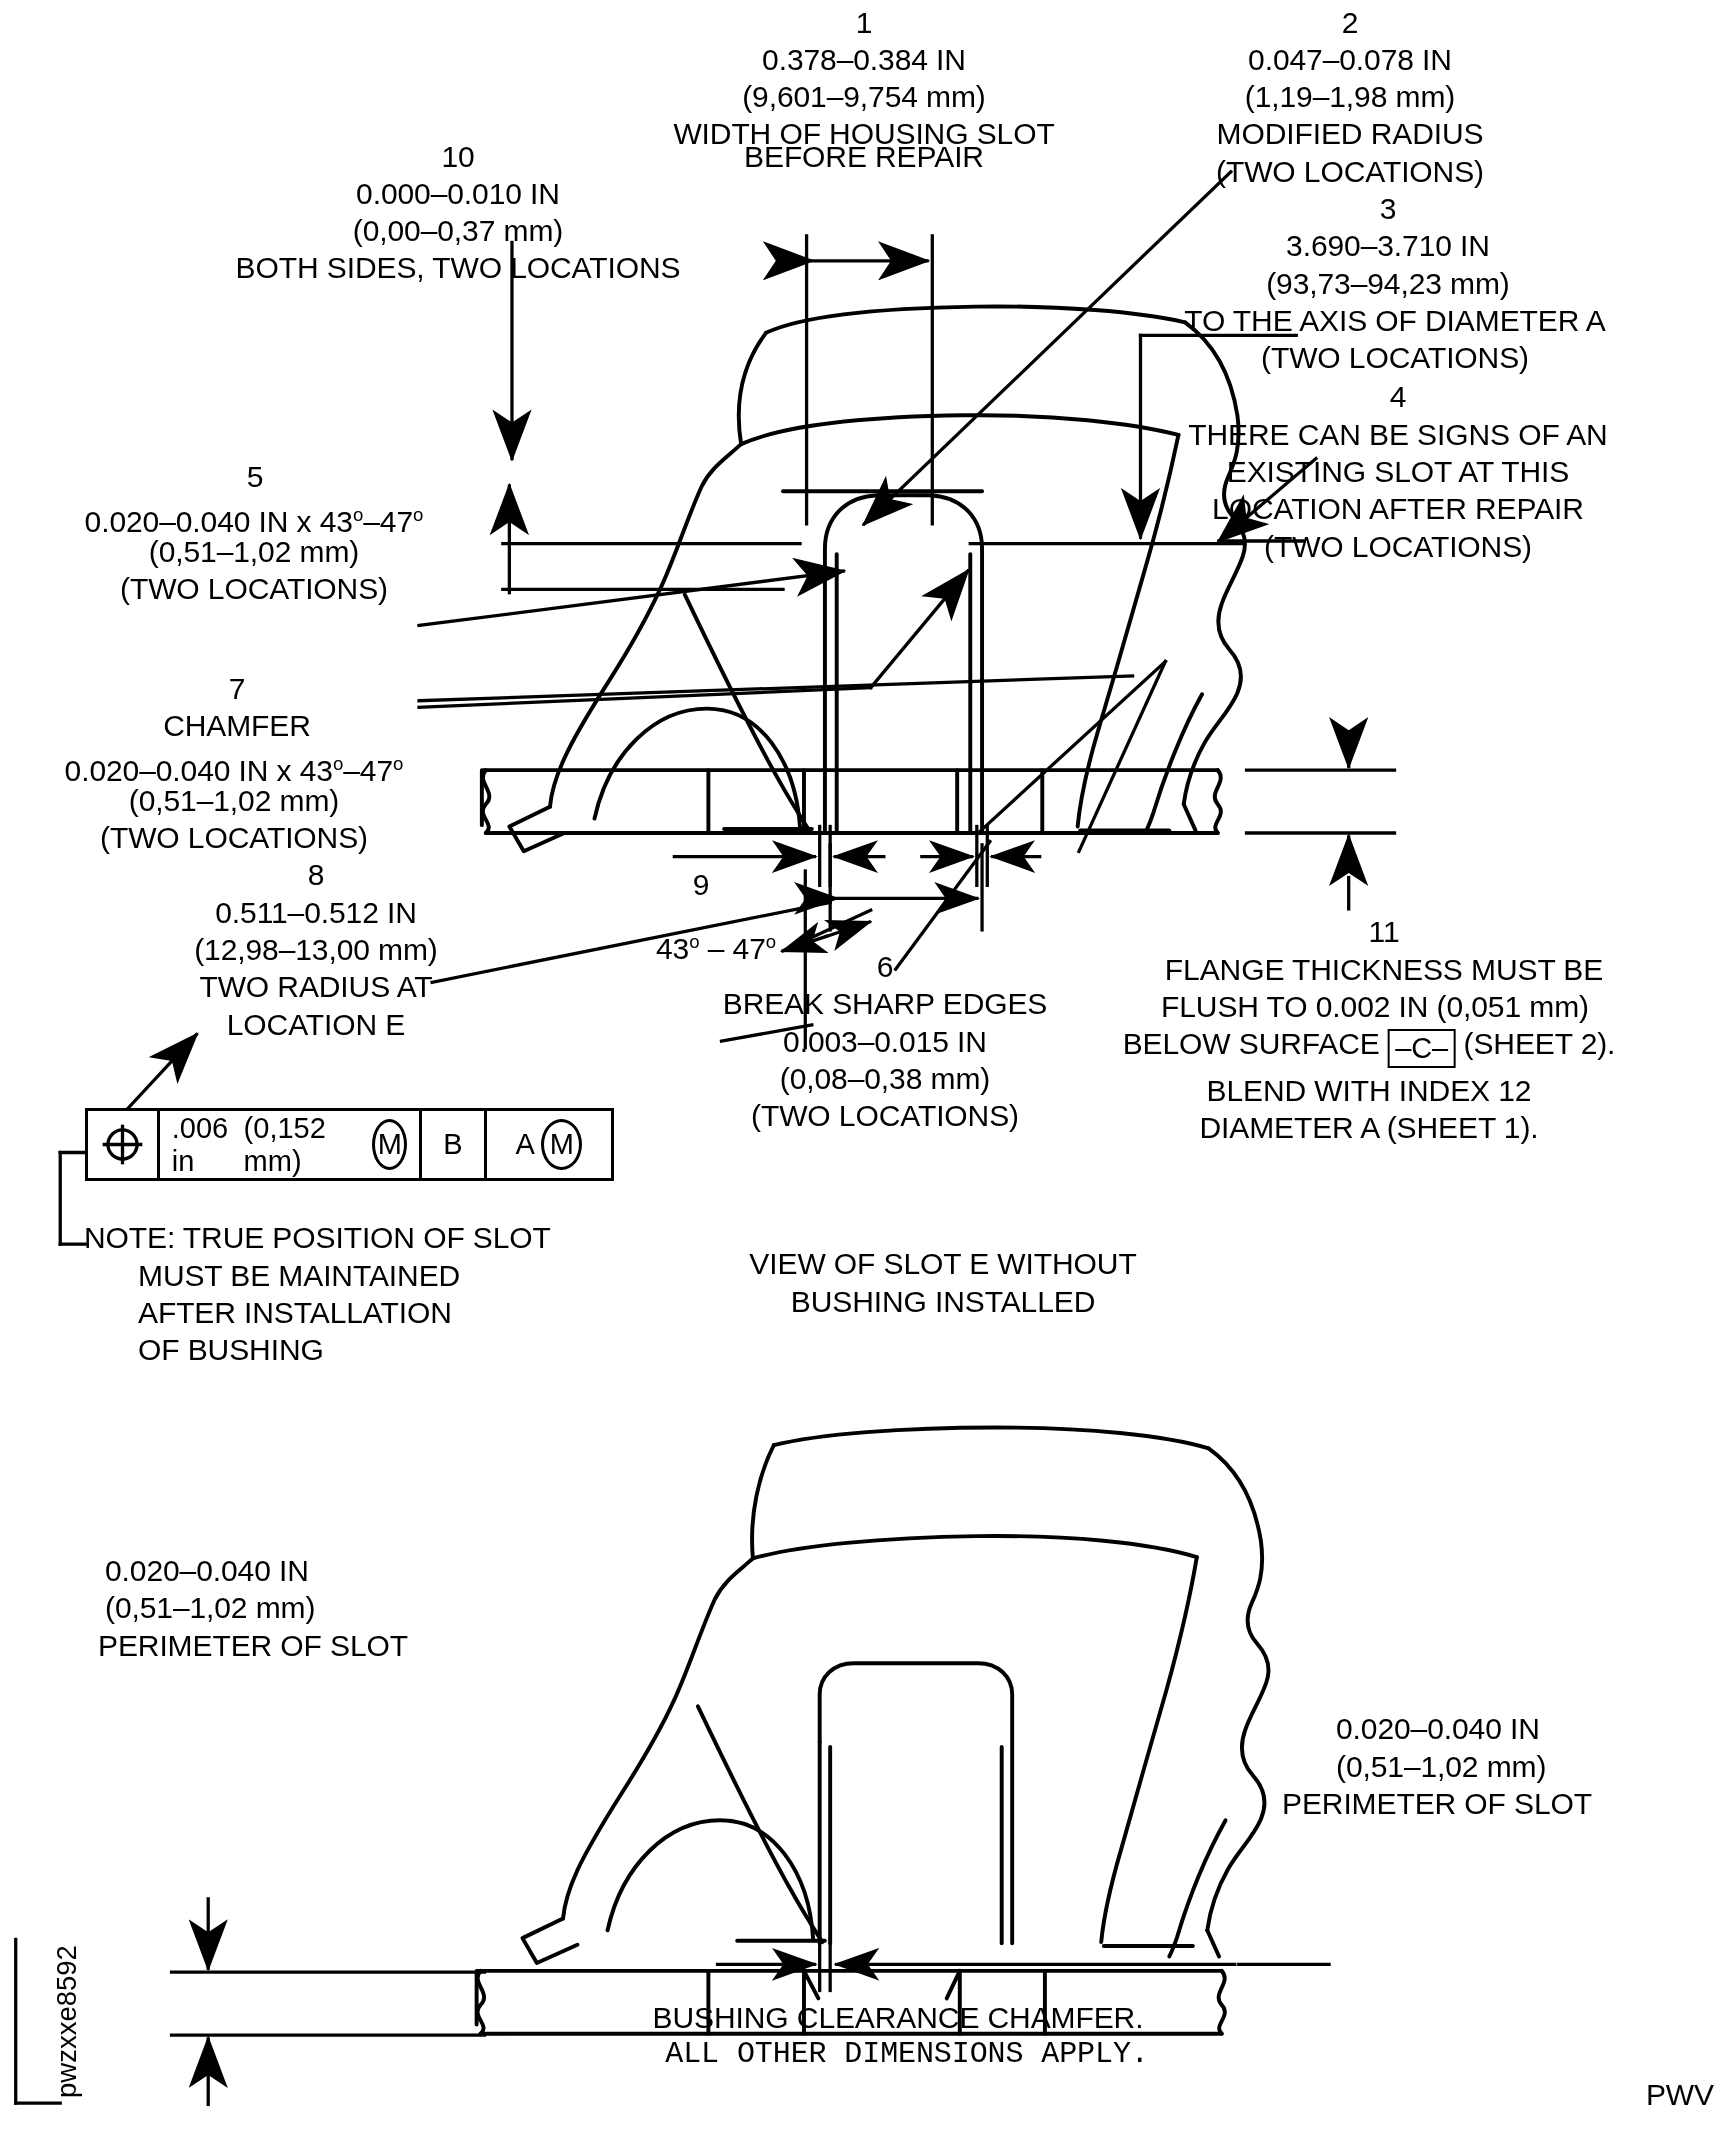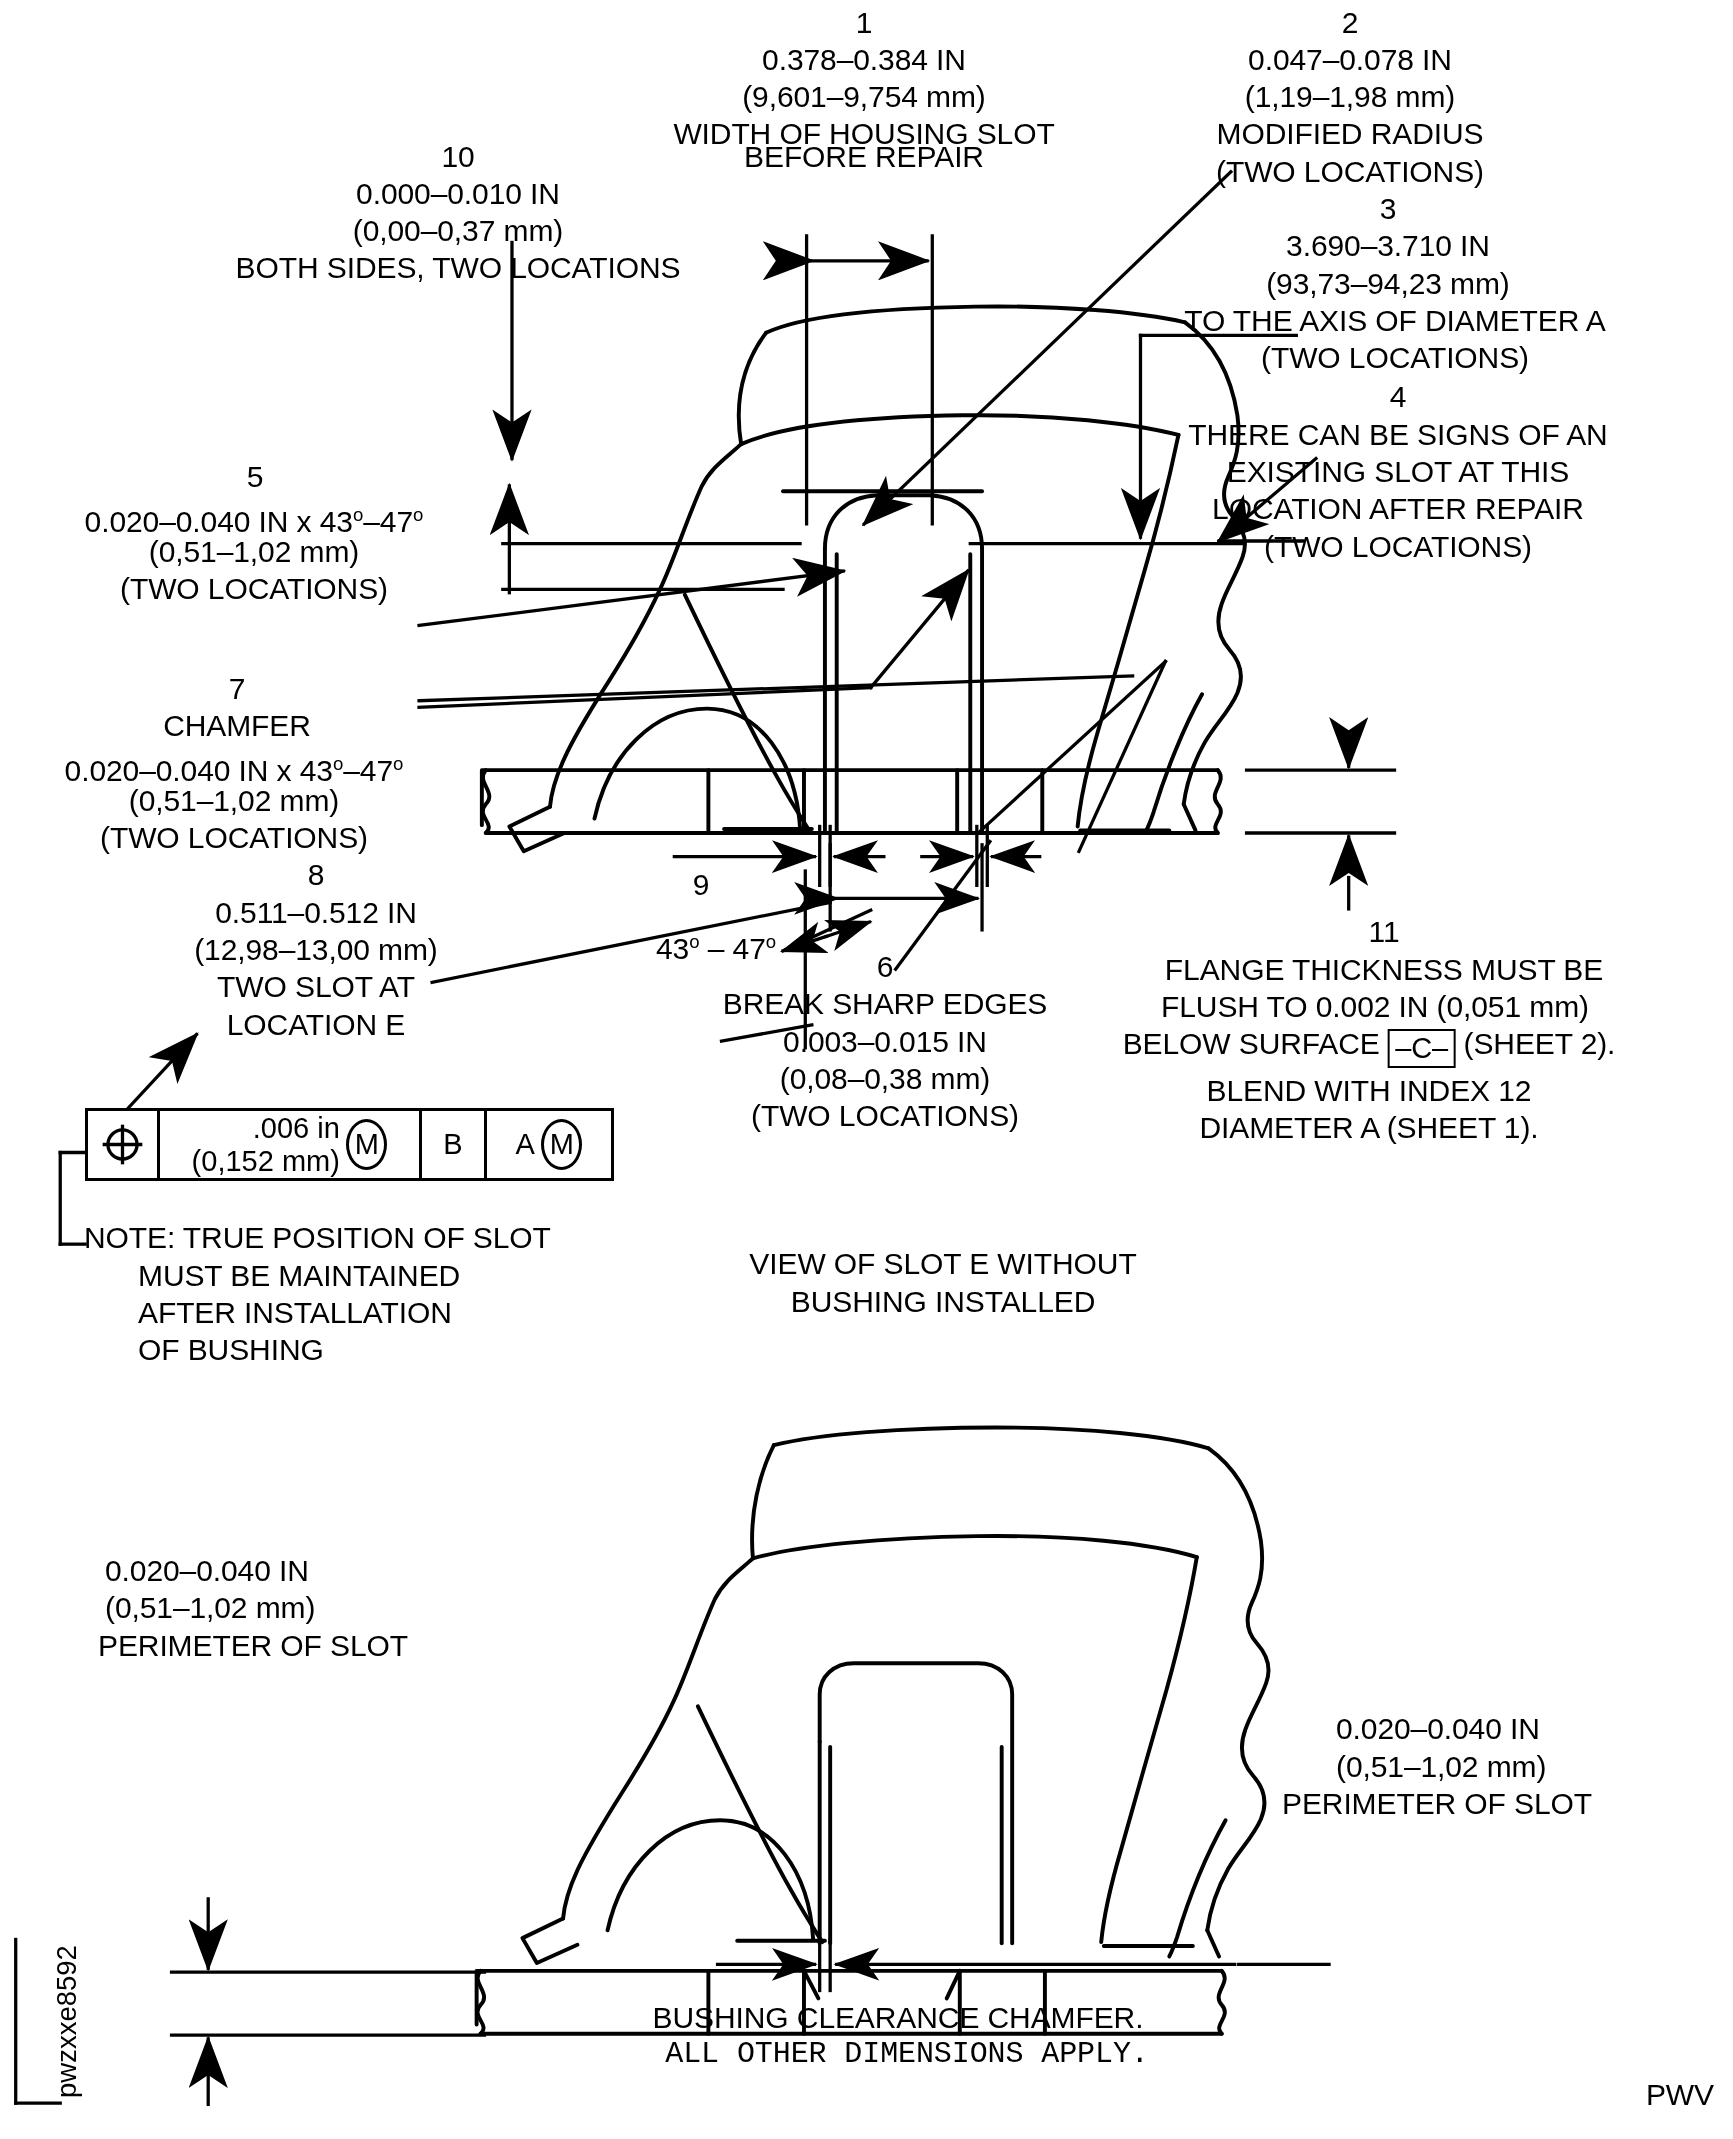--- a/index.html
+++ b/index.html
@@ -382,21 +382,21 @@
 
   <div class="txt ctr" style="left:237px; top:670px;">7</div>
   <div class="txt ctr" style="left:237px; top:707px;">CHAMFER</div>
   <div class="txt ctr" style="left:234px; top:745px;"><span>0.020–0.040 IN x 43</span><span class="deg">o</span><span>–47</span><span class="deg">o</span></div>
   <div class="txt ctr" style="left:234px; top:782px;">(0,51–1,02 mm)</div>
   <div class="txt ctr" style="left:234px; top:819px;">(TWO LOCATIONS)</div>
 
   <div class="txt ctr" style="left:316px; top:856px;">8</div>
   <div class="txt ctr" style="left:316px; top:894px;">0.511–0.512 IN</div>
   <div class="txt ctr" style="left:316px; top:931px;">(12,98–13,00 mm)</div>
-  <div class="txt ctr" style="left:316px; top:968px;">TWO SLOT AT</div>
+  <div class="txt ctr" style="left:316px; top:968px;">TWO RADIUS AT</div>
   <div class="txt ctr" style="left:316px; top:1006px;">LOCATION E</div>
 
   <div class="txt ctr" style="left:701px; top:866px;">9</div>
   <div class="txt lft" style="left:612px; top:923px;margin-left:44px;"><span>43</span><span class="deg">o</span><span> – </span><span>47</span><span class="deg">o</span></div>
 
   <div class="txt ctr" style="left:885px; top:948px;">6</div>
   <div class="txt ctr" style="left:885px; top:985px;">BREAK SHARP EDGES</div>
   <div class="txt ctr" style="left:885px; top:1023px;">0.003–0.015 IN</div>
   <div class="txt ctr" style="left:885px; top:1060px;">(0,08–0,38 mm)</div>
   <div class="txt ctr" style="left:885px; top:1097px;">(TWO LOCATIONS)</div>
@@ -410,21 +410,21 @@
 
   <div class="fcf-box" style="left:85px; top:1108px; height:73px;">
     <div class="fcf-cell" style="width:72px;">
       <svg width="45" height="45" viewBox="0 0 68 68">
         <circle cx="34" cy="34" r="22" fill="none" stroke="#000" stroke-width="5"></circle>
         <line x1="34" y1="4" x2="34" y2="64" stroke="#000" stroke-width="5"></line>
         <line x1="4" y1="34" x2="64" y2="34" stroke="#000" stroke-width="5"></line>
       </svg>
     </div>
     <div class="fcf-cell fcf-val" style="width:262px; flex-direction:row;">
-      <div style="display:flex; flex-direction:column; align-items:flex-end; line-height:33px;">
+      <div style="display:flex; flex-direction:row; align-items:flex-start; line-height:33px;">
         <span>.006 in</span>
         <span>(0,152 mm)</span>
       </div>
       <span class="mod-circle">M</span>
     </div>
     <div class="fcf-cell" style="width:65px;">B</div>
     <div class="fcf-cell" style="width:124px;">
       <span>A</span>
       <span class="mod-circle">M</span>
     </div>

